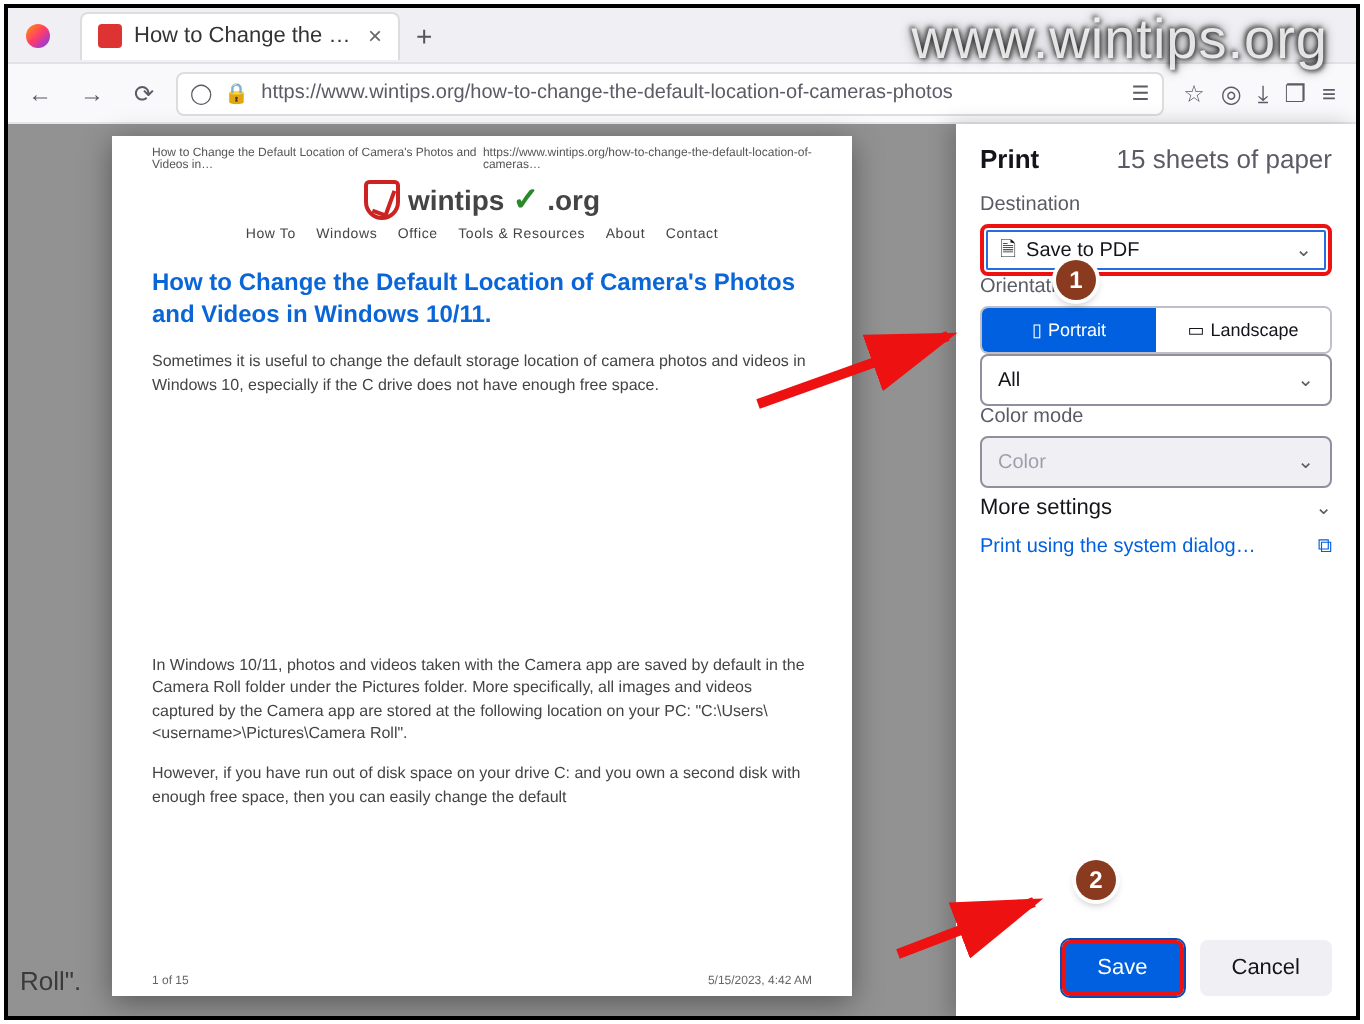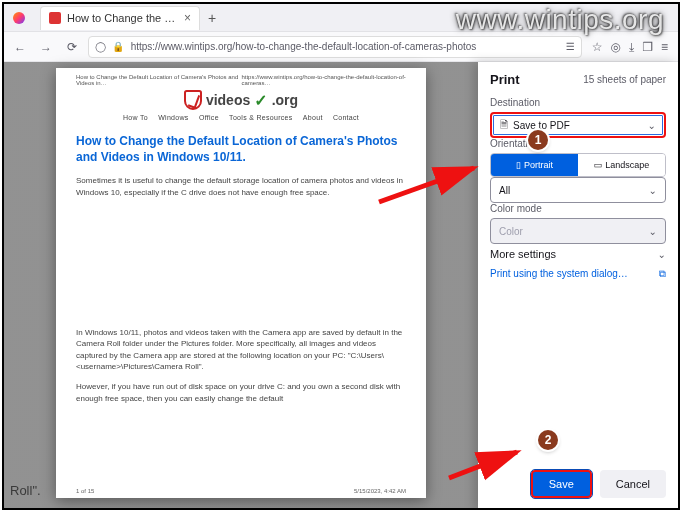--- a/index.html
+++ b/index.html
@@ -43,21 +43,21 @@
 .article-title{ color:#0a66d6; font-weight:700; font-size:12px; line-height:1.35; margin-bottom:10px;}
 .body-text{ font-size:8px; color:#444; line-height:1.45;}
 .body-text p{ margin-bottom:8px;}
 .page-footer{ position:absolute; bottom:4px; left:20px; right:20px; font-size:6px; color:#666; display:flex; justify-content:space-between;}
 .underlay-text{ position:absolute; left:6px; bottom:12px; font-size:13px; color:#3a3a3a;}
 
 
 .panel { width: 200px; background:#fff; height:100%; padding:10px 12px 12px 12px; font-size:11px; color:#15141a; display:flex; flex-direction:column; box-shadow:-4px 0 10px rgba(0,0,0,0.2); position:relative;}
 .panel-header{ display:flex; justify-content:space-between; align-items:center; margin-bottom:10px;}
 .panel-header h2{ font-size:13px; font-weight:600;}
-.sheets{ font-size:10px; color:#5b5b66;}
+.sheets{ font-size:13px; color:#5b5b66;}
 .field{ }
 .field-label{ font-size:10px; color:#5b5b66; margin-bottom:4px; display:block;}
 .select { display:flex; align-items:center; justify-content:space-between; border:1px solid #8f8f9d; border-radius:4px; height:26px; padding:0 8px; font-size:10px; color:#15141a; background:#fff;}
 .select .ico{ display:inline-flex; align-items:center; gap:5px;}
 .select.highlight{ border:2px solid #e11; outline:1px solid #2a6be0; outline-offset:-4px;}
 .chev{ font-size:10px; color:#5b5b66;}
 .seg { display:flex; border:1px solid #bfbfc9; border-radius:4px; overflow:hidden; height:24px; font-size:9px;}
 .seg > div{ flex:1; display:flex; align-items:center; justify-content:center; gap:3px;}
 .seg .active{ background:#0060df; color:#fff;}
 .seg .inactive{ background:#fff; color:#15141a;}
@@ -118,21 +118,21 @@
 
     <div class="preview-area">
       <div class="page">
         <div class="page-hdr">
           <span>How to Change the Default Location of Camera's Photos and Videos in…</span>
           <span>https://www.wintips.org/how-to-change-the-default-location-of-cameras…</span>
         </div>
         <div class="logo-row">
           <span class="logo">
             <span class="shield"></span>
-            <span>videos</span>
+            <span>wintips</span>
               <span class="check">✓</span>
               <span>.org</span>
           </span>
         </div>
         <div class="menu">
           <span>How To</span>
           <span>Windows</span>
           <span>Office</span>
           <span>Tools &amp; Resources</span>
           <span>About</span>

